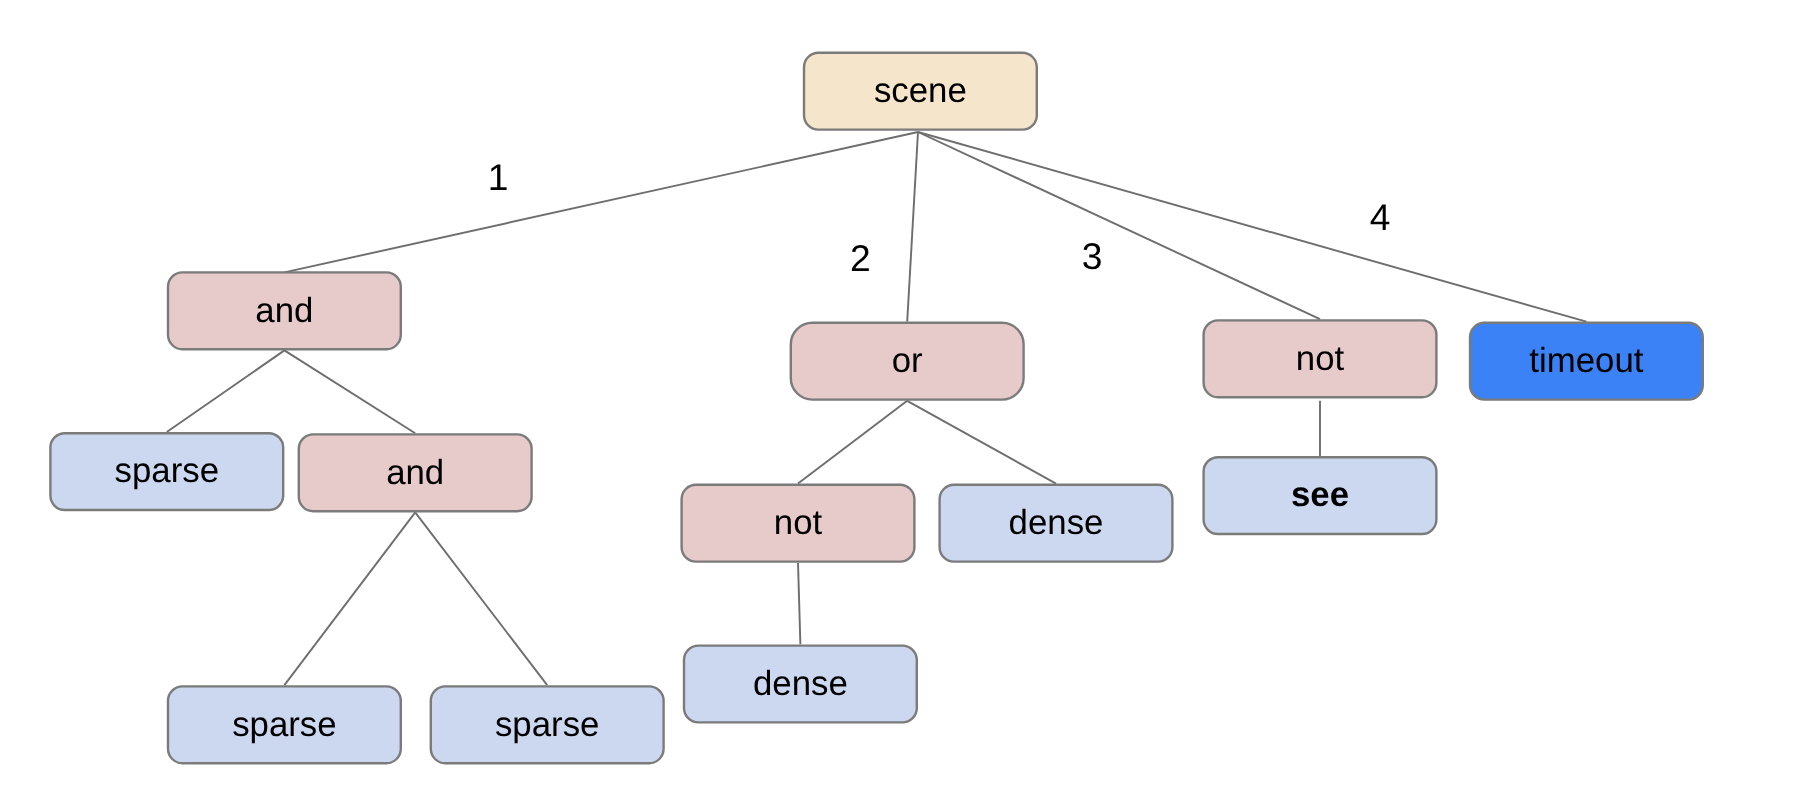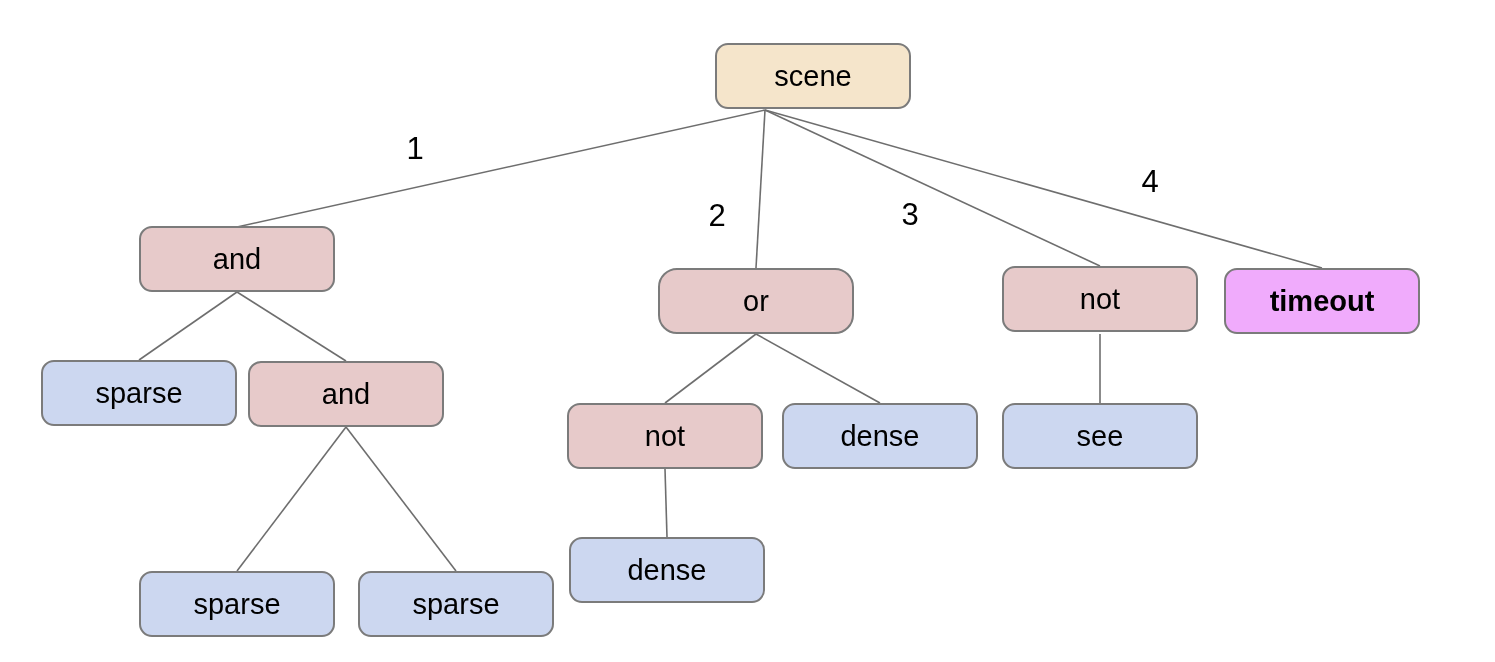--- a/index.html
+++ b/index.html
@@ -42,30 +42,30 @@
     white-space: nowrap;
   }
   .edge-label {
     position: absolute;
     transform: translate(-50%, -50%);
     font-size: 31px;
     color: #000000;
     line-height: 1;
   }
   
-  #n-scene   { left: 669px;  top: 43px; margin-left: 46px;  }
+  #n-scene   { left: 669px;  top: 43px;  }
   #n-and1    { left: 139px;  top: 226px; }
   #n-or1     { left: 658px;  top: 268px; }
   #n-not2    { left: 1002px; top: 266px; }
   #n-timeout { left: 1224px; top: 268px; }
   #n-sparse1 { left: 41px;   top: 360px; }
   #n-and2    { left: 248px;  top: 361px; }
   #n-not1    { left: 567px;  top: 403px; }
   #n-dense1  { left: 782px;  top: 403px; }
-  #n-see     { left: 1002px; top: 403px; }
+  #n-see     { left: 1002px; top: 380px; font-weight: bold; }
   #n-sparse2 { left: 139px;  top: 571px; }
   #n-sparse3 { left: 358px;  top: 571px; }
   #n-dense2  { left: 569px;  top: 537px; }
   
   #el-1 { left: 415px;  top: 148px; }
   #el-2 { left: 717px;  top: 215px; }
   #el-3 { left: 910px;  top: 214px; }
   #el-4 { left: 1150px; top: 181px; }
 </style>
 </head>
@@ -90,21 +90,21 @@
 
   <span id="el-1" class="edge-label">1</span>
   <span id="el-2" class="edge-label">2</span>
   <span id="el-3" class="edge-label">3</span>
   <span id="el-4" class="edge-label">4</span>
 
   <div id="n-scene" class="node" style="background: rgb(245, 229, 203);">scene</div>
   <div id="n-and1" class="node" style="background: rgb(231, 202, 202);">and</div>
   <div id="n-or1" class="node" style="background: rgb(231, 202, 202); border-radius: 19px;">or</div>
   <div id="n-not2" class="node" style="background: rgb(231, 202, 202);">not</div>
-  <div id="n-timeout" class="node" style="background: #f0abfc; font-weight: bold;">timeout</div>
+  <div id="n-timeout" class="node" style="background: #3b82f6;">timeout</div>
   <div id="n-sparse1" class="node" style="background: rgb(204, 215, 240);">sparse</div>
   <div id="n-and2" class="node" style="background: rgb(231, 202, 202);">and</div>
   <div id="n-not1" class="node" style="background: rgb(231, 202, 202);">not</div>
   <div id="n-dense1" class="node" style="background: rgb(204, 215, 240);">dense</div>
   <div id="n-see" class="node" style="background: rgb(204, 215, 240);">see</div>
   <div id="n-sparse2" class="node" style="background: rgb(204, 215, 240);">sparse</div>
   <div id="n-sparse3" class="node" style="background: rgb(204, 215, 240);">sparse</div>
   <div id="n-dense2" class="node" style="background: rgb(204, 215, 240);">dense</div>
 
 </div>

